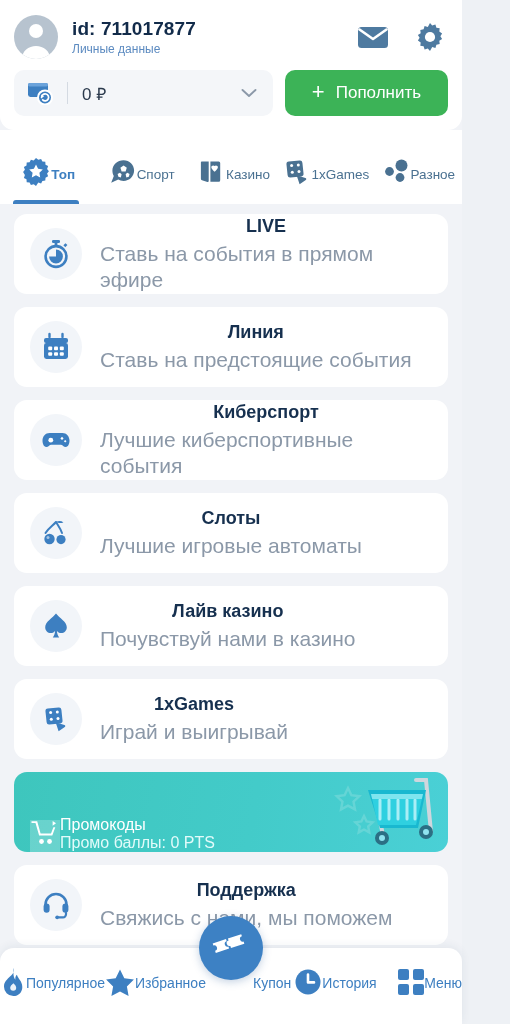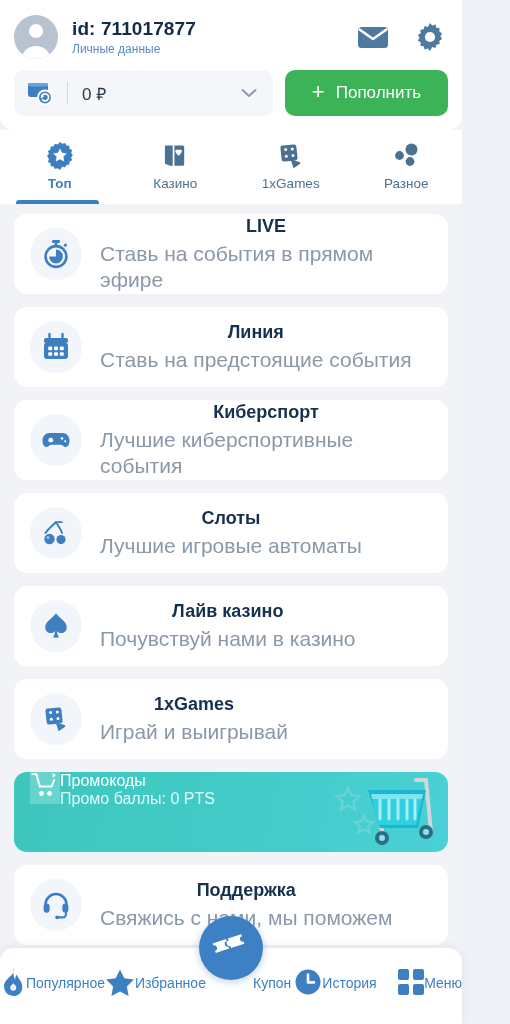--- a/index.html
+++ b/index.html
@@ -61,22 +61,22 @@
   }
   .topup .plus { font-size: 22px; font-weight: 300; line-height: 1; margin-top: -2px; }
 
   
   .tabs {
     background: #fff; display: flex; align-items: stretch;
     flex: 0 0 auto; padding-top: 4px;
     position: relative; z-index: 4;
   }
   .tab {
-    flex: 1 1 0; display: flex; flex-direction: column;
-    align-items: center; justify-content: flex-start;
+    flex: 1 1 0; display: flex; flex-direction: row;
+    align-items: center; justify-content: center;
     padding: 6px 0 0 4px; cursor: pointer; position: relative;
     height: 70px;
   }
   .tab .tico { height: 32px; display: flex; align-items: center; justify-content: center; }
   .tab .tlabel { font-size: 13.5px; color: #4a7191; margin-top: 4px; }
   .tab.active .tlabel { color: #3d7fc1; font-weight: bold; }
   .tab .underline {
     position: absolute; left: 14%; right: 14%; bottom: 0; height: 4px;
     background: transparent; border-radius: 3px 3px 0 0;
   }
@@ -99,21 +99,21 @@
     display: flex; align-items: center; justify-content: center;
     flex: 0 0 auto;
   }
   .card .ctext { margin-left: 18px; line-height: 1.25; }
   .card .ctitle { font-size: 18px; font-weight: bold; color: #16304f; text-align: center; }
   .card .csub { font-size: 21px; color: #8b98a8; margin-top: 3px; }
 
   .promo {
     height: 80px; margin-bottom: 13px; border-radius: 13px;
     background: linear-gradient(100deg, #3ec6bd 0%, #43cbc9 55%, #4ad0d6 100%);
-    display: flex; align-items: flex-start; padding: 0 16px;
+    display: flex; align-items: flex-end; padding: 0 16px;
     position: relative; overflow: hidden; cursor: pointer;
   }
   .promo .ibox { background: rgba(255,255,255,0.22); }
   .promo .ctitle { color: #ffffff; }
   .promo .csub { color: #e2fbfa; }
   .promo .art {
     position: absolute; right: 6px; top: -2px; width: 112px; height: 86px;
     pointer-events: none;
   }
 
@@ -214,20 +214,32 @@
       <span class="tico">
         <svg width="30" height="30" viewBox="0 0 30 30">
           <path fill="#3d7fc1" d="M15 1l2.3 1.8 2.8-.9 1.3 2.6 2.9.3.2 2.9 2.6 1.4-1 2.8 1.8 2.3-1.8 2.3 1 2.8-2.6 1.4-.2 2.9-2.9.3-1.3 2.6-2.8-.9L15 29l-2.3-1.8-2.8.9-1.3-2.6-2.9-.3-.2-2.9-2.6-1.4 1-2.8L2.1 15l1.8-2.3-1-2.8 2.6-1.4.2-2.9 2.9-.3 1.3-2.6 2.8.9z"></path>
           <path fill="#ffffff" d="M15 7.4l2.1 4.3 4.7.7-3.4 3.3.8 4.7-4.2-2.2-4.2 2.2.8-4.7-3.4-3.3 4.7-.7z"></path>
         </svg>
       </span>
       <span class="tlabel">Топ</span>
       <span class="underline"></span>
     </div>
 
+    <div class="tab">
+      <span class="tico">
+        <svg width="30" height="30" viewBox="0 0 30 30">
+          <path fill="#4a7191" d="M16.5 3.2c6 0 10.6 4.6 10.6 10.4 0 5.8-4.7 10.4-10.6 10.4-2 0-3.8-.5-5.3-1.4l-7 3.1 2.6-6.6c-.9-1.6-1.4-3.4-1.4-5.5 0-5.8 5-10.4 11.1-10.4z"></path>
+          <path fill="#ffffff" d="M16.6 8.4l3.2 2.3-1.2 3.8h-4l-1.2-3.8z"></path>
+          <path fill="#ffffff" d="M10.6 16.9l2.3-1.1 1.7 1.5-.8 3.1-2.4-.6z"></path>
+          <path fill="#ffffff" d="M22.6 16.9l-2.3-1.1-1.7 1.5.8 3.1 2.4-.6z"></path>
+        </svg>
+      </span>
+      <span class="tlabel">Спорт</span>
+      <span class="underline"></span>
+    </div>
 
     <div class="tab">
       <span class="tico">
         <svg width="30" height="30" viewBox="0 0 30 30">
           <path fill="#4a7191" d="M5.5 4.5h7.2v19.5a1 1 0 0 1-1.3.9l-5.4-1.6a1.6 1.6 0 0 1-1.1-1.6V5.6a1 1 0 0 1 .6-1.1z"></path>
           <path fill="#4a7191" d="M14.4 4.5h8.3a1.5 1.5 0 0 1 1.5 1.5v17.2a1.5 1.5 0 0 1-1.5 1.5h-8.3z"></path>
           <path fill="#ffffff" d="M18.6 9.1c1.1-1.3 3.3-.5 3.3 1.2 0 1.9-2.4 3.5-3.3 4.5-.9-1-3.3-2.6-3.3-4.5 0-1.7 2.2-2.5 3.3-1.2z"></path>
         </svg>
       </span>
       <span class="tlabel">Казино</span>

